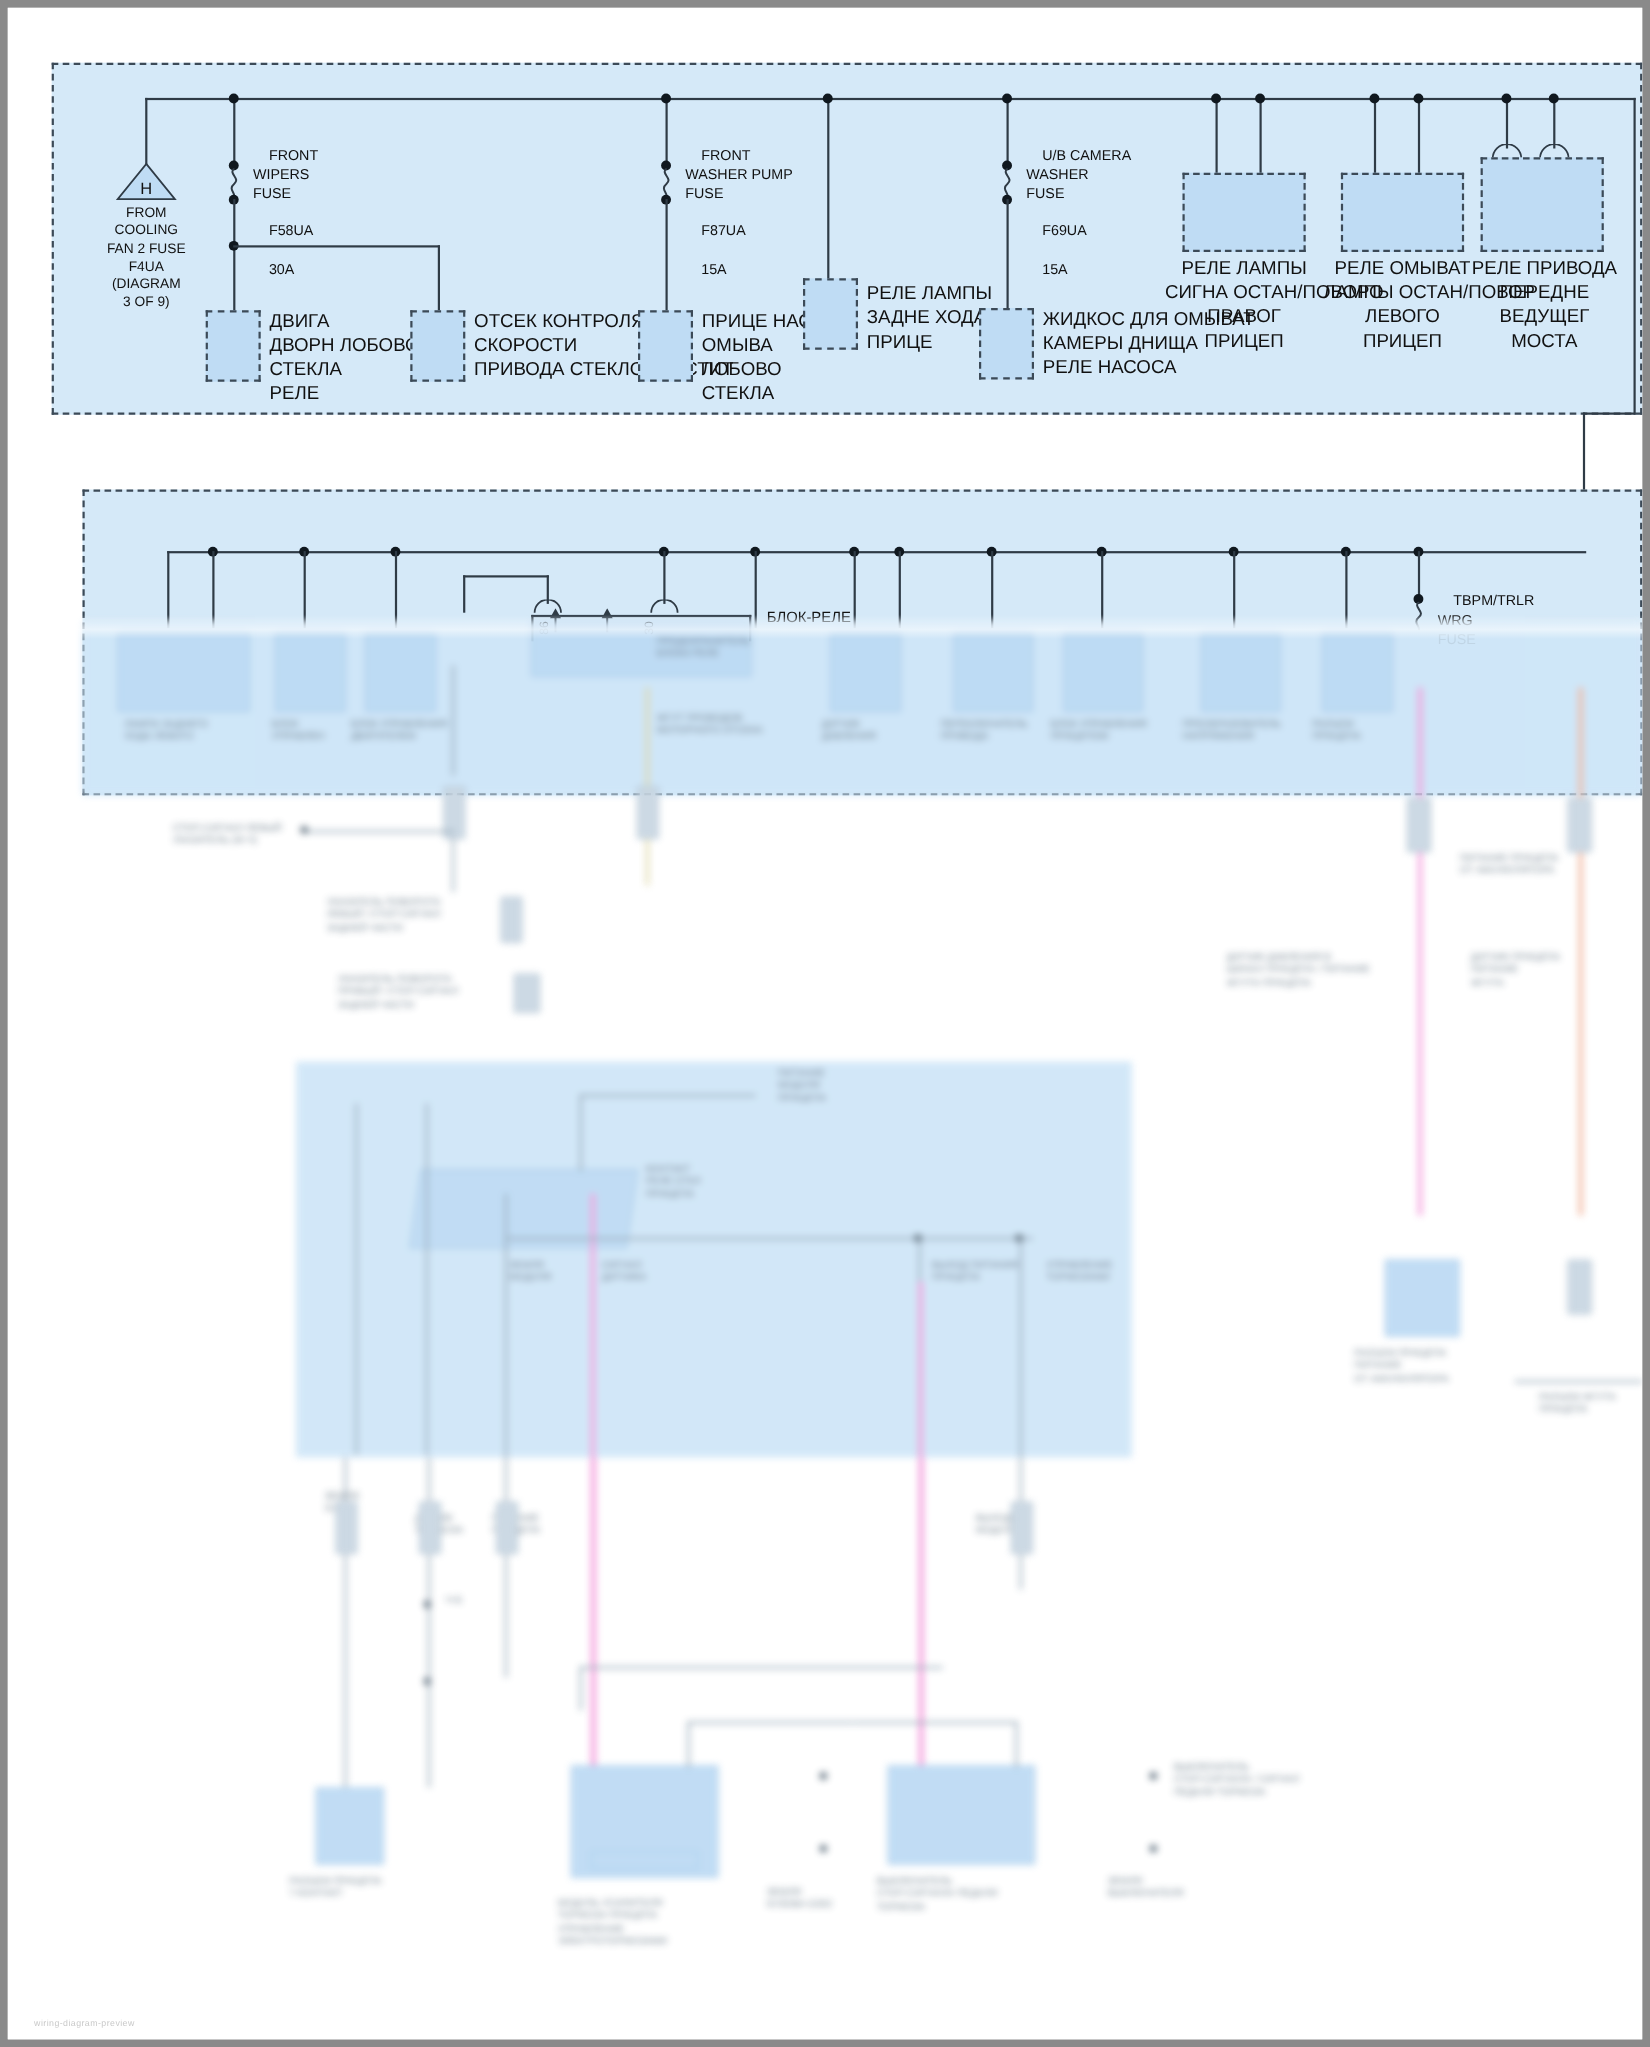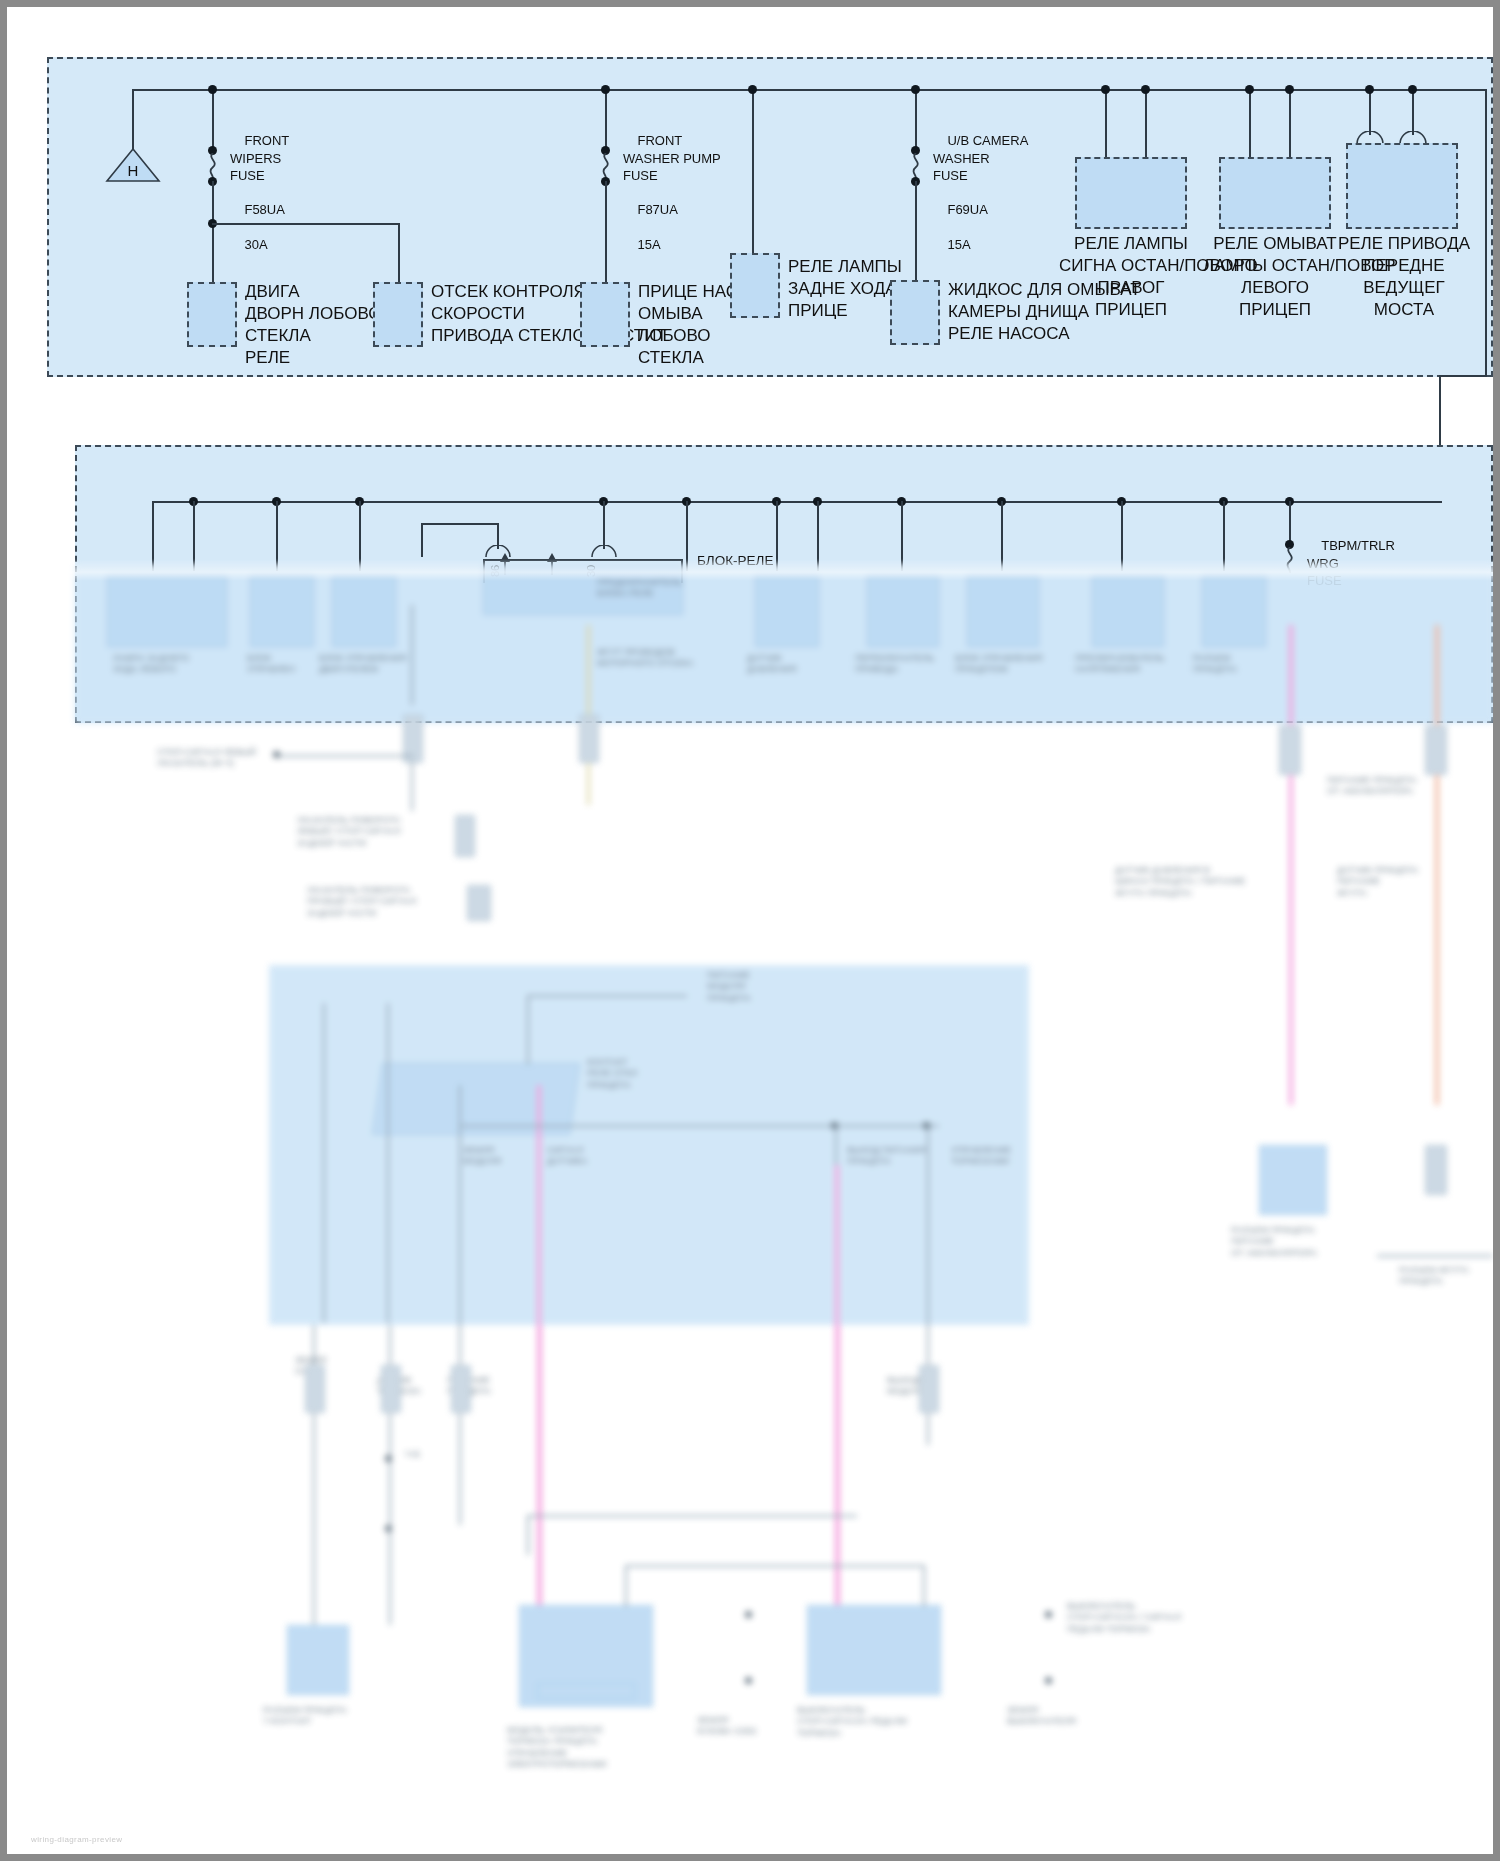--- a/index.html
+++ b/index.html
@@ -115,20 +115,26 @@
   <div class="hw" style="left:125px;top:82px;width:1355px;"></div>
 
   <div class="vw" style="left:125px;top:82px;height:62px;"></div>
 
   <div class="tri" style="left:98px;top:140px;">
     <svg width="56" height="36" viewBox="0 0 56 36">
       <polygon points="28,2 54,34 2,34" fill="#bfdcf4" stroke="#2f3b46" stroke-width="1.6"></polygon>
       <text x="28" y="29" font-family="Liberation Sans, sans-serif" font-size="15" text-anchor="middle" fill="#111">H</text>
     </svg>
   </div>
+  <div class="lbl c" style="left:56px;top:178px;width:140px;font-size:12.5px;">FROM
+COOLING
+FAN 2 FUSE
+F4UA
+(DIAGRAM
+3 OF 9)</div>
 
   <div class="vw" style="left:205px;top:82px;height:62px;"></div>
   <div class="dot" style="left:201px;top:78px;"></div>
   <div class="dot" style="left:201px;top:139px;"></div>
   <div class="fuse" style="left:199px;top:146px;">
     <svg width="16" height="26" viewBox="0 0 16 26">
       <path d="M7,0 C1,5 13,9 7,14 C1,19 8,22 7,26" fill="none" stroke="#2f3b46" stroke-width="1.8"></path>
     </svg>
   </div>
   <div class="dot" style="left:201px;top:170px;"></div>

